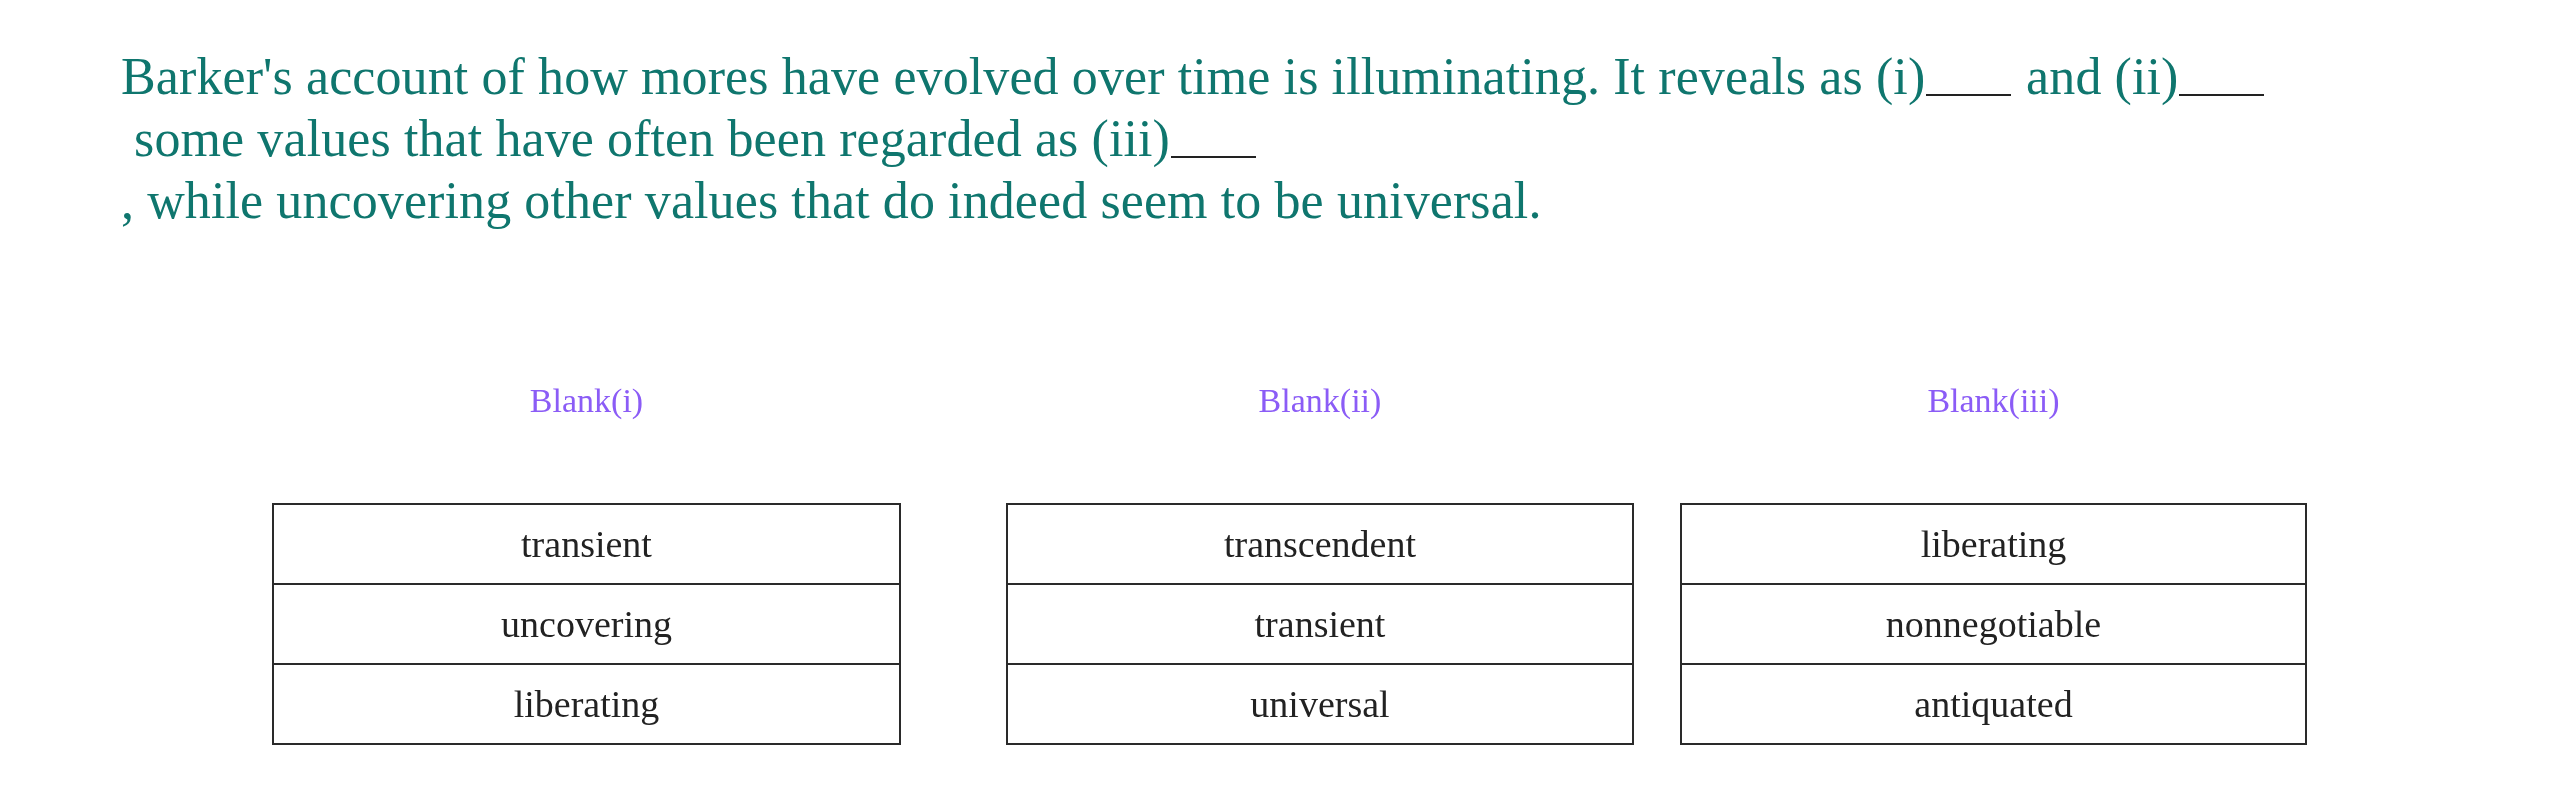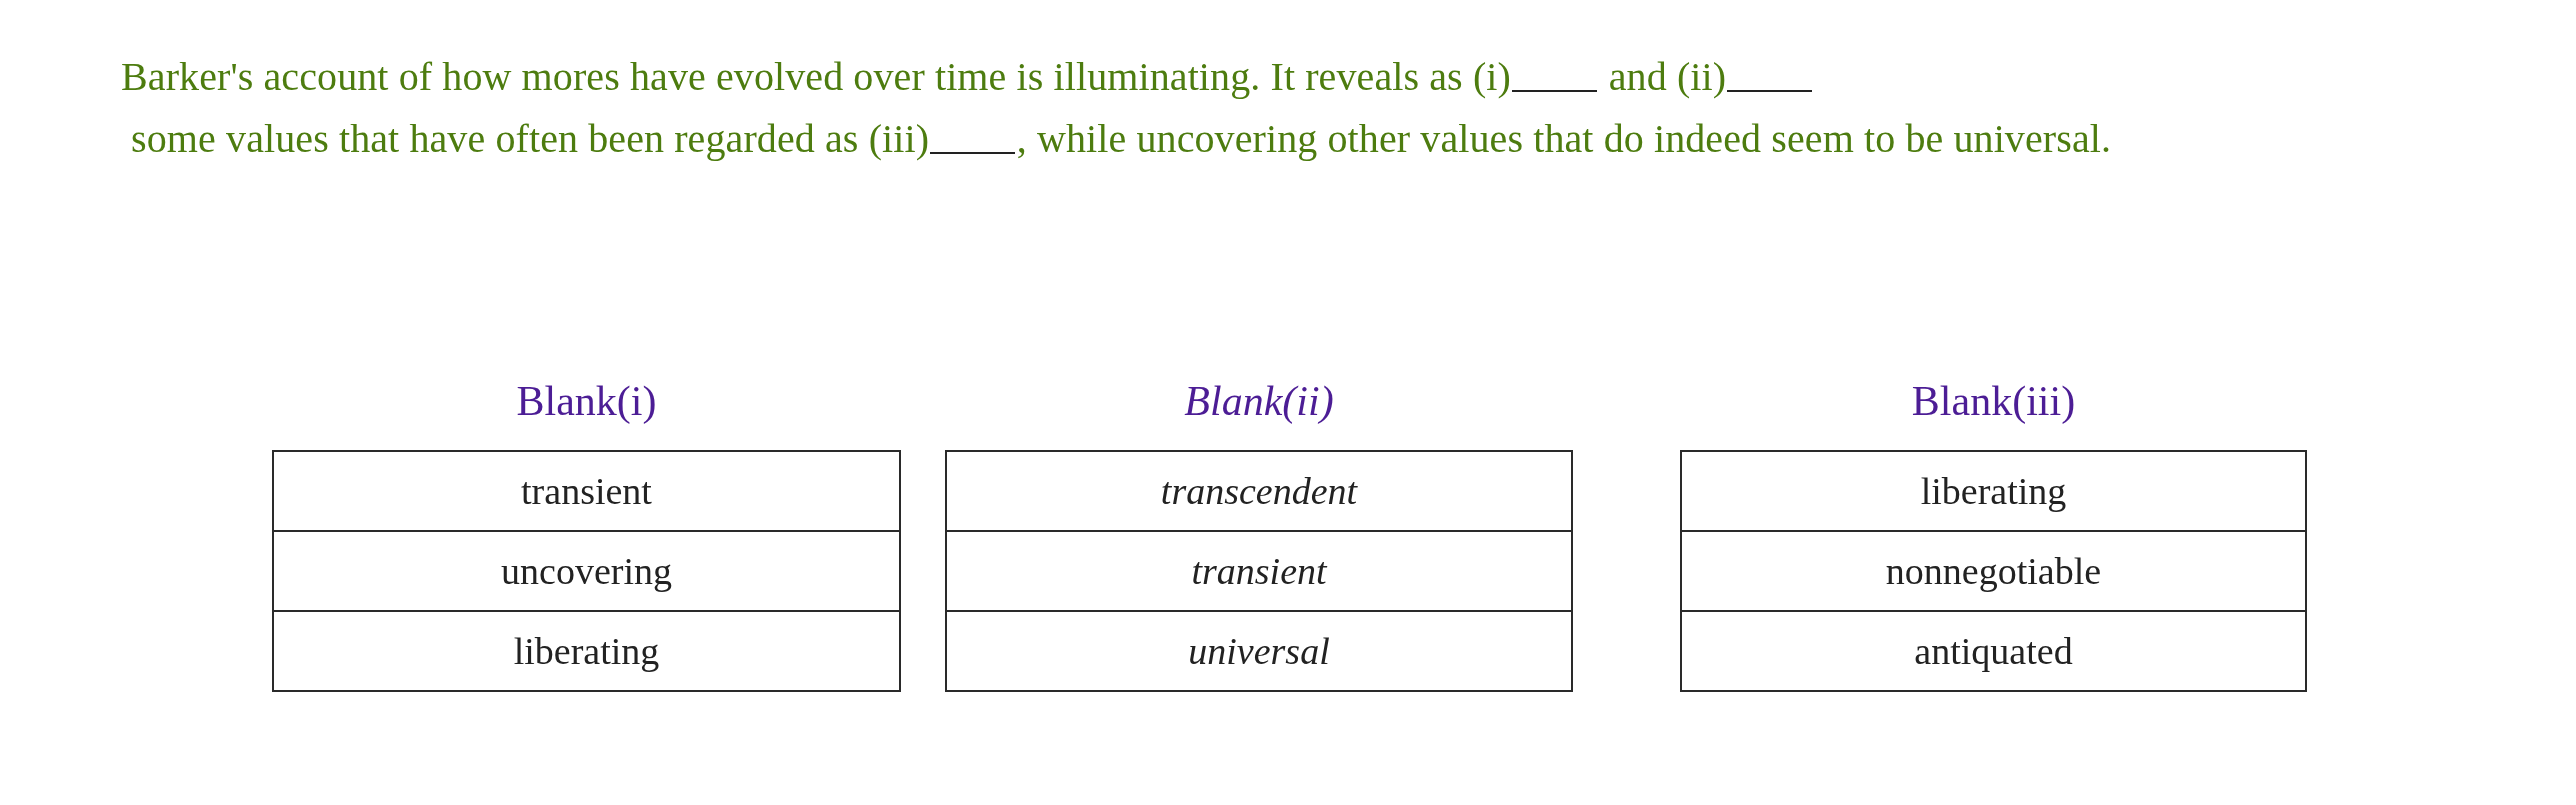--- a/index.html
+++ b/index.html
@@ -16,23 +16,23 @@
     color: #1c1c1c;
     -webkit-font-smoothing: antialiased;
   }
 
   
   .passage {
     position: absolute;
     left: 121px;
     top: 46px;
     width: 2355px;
-    font-size: 40px;
+    font-size: 52px;
     line-height: 62px;
-    color: #4d7c0f;
+    color: #0f766e;
     letter-spacing: 0.1px;
     white-space: pre-wrap;
   }
   .passage .blank {
     display: inline-block;
     border-bottom: 2.8px solid #222222;
     width: 85px;
     vertical-align: -1.8px;
     margin: 0 1.8px 0 0.9px;
   }
@@ -45,30 +45,30 @@
     top: 0;
     width: 2576px;
     height: 805px;
   }
 
   .blank-group {
     position: absolute;
     top: 377px;
   }
   .blank-group.g1 { left: 272px; width: 629px; }
-  .blank-group.g2 { left: 945px; width: 628px; font-style: italic; }
+  .blank-group.g2 { left: 1006px; width: 628px; }
   .blank-group.g3 { left: 1680px; width: 627px; }
 
   .group-header {
     text-align: center;
-    font-size: 42px;
+    font-size: 34px;
     line-height: 48px;
-    color: #4c1d95;
+    color: #8b5cf6;
     height: 48px;
-    margin-bottom: 25px;
+    margin-bottom: 78px;
   }
 
   .option-table {
     border-collapse: collapse;
     width: 100%;
     table-layout: fixed;
     background: #ffffff;
   }
   .option-table td {
     border: 2.8px solid #2a2a2a;

